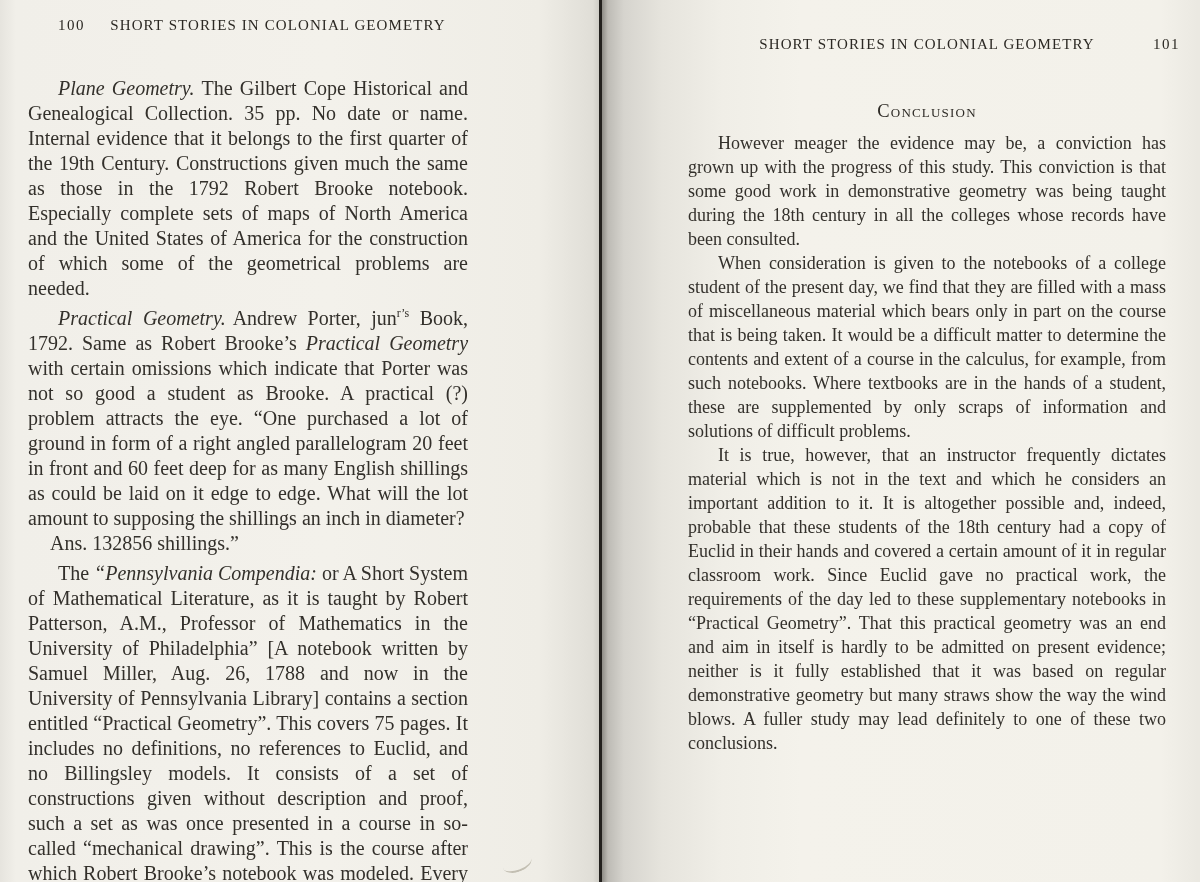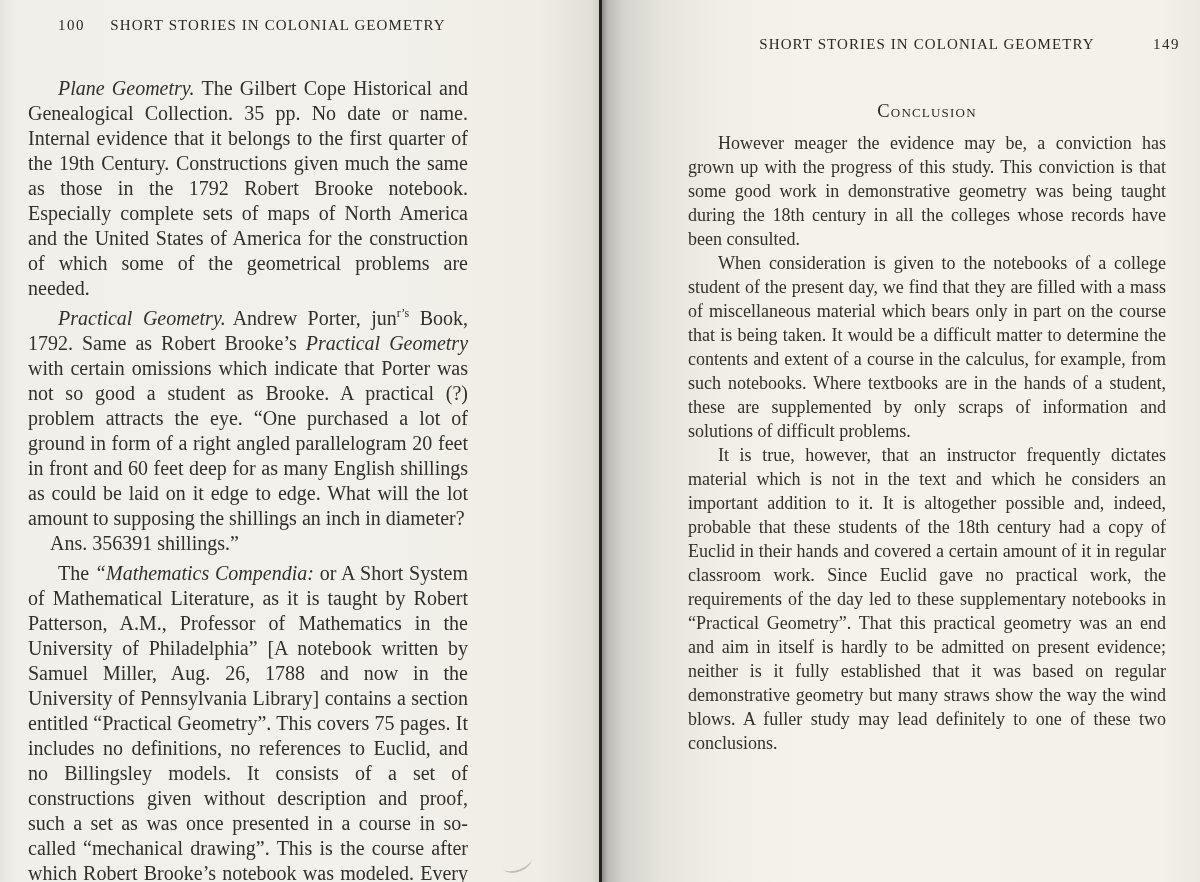--- a/index.html
+++ b/index.html
@@ -119,36 +119,36 @@
 
     <div class="text-block tb-left">
 
       <p class="para indent"><span class="entry-title">Plane Geometry.</span><span>The Gilbert Cope Historical and Genealogical Collection. 35 pp. No date or name. Internal evidence that it belongs to the first quarter of the 19th Century. Constructions given much the same as those in the 1792 Robert Brooke notebook. Especially complete sets of maps of North America and the United States of America for the construction of which some of the geometrical problems are needed.</span></p>
 
       <p class="para indent gap"><span class="entry-title">Practical Geometry.</span><span>Andrew Porter, jun</span><sup class="abbr">r’s</sup>
         <span>Book, 1792. Same as Robert Brooke’s</span>
         <span class="it">Practical Geometry</span>
         <span>with certain omissions which indicate that Porter was not so good a student as Brooke. A practical (?) problem attracts the eye. “One purchased a lot of ground in form of a right angled parallelogram 20 feet in front and 60 feet deep for as many English shillings as could be laid on it edge to edge. What will the lot amount to supposing the shillings an inch in diameter?</span></p>
 
-      <p class="para ans"><span>Ans. 356391 shillings.”</span></p>
+      <p class="para ans"><span>Ans. 132856 shillings.”</span></p>
 
       <p class="para indent gap"><span>The</span>
-        <span class="it">“Mathematics Compendia:</span>
+        <span class="it">“Pennsylvania Compendia:</span>
         <span>or A Short System of Mathematical Literature, as it is taught by Robert Patterson, A.M., Professor of Mathematics in the University of Philadelphia” [A notebook written by Samuel Miller, Aug. 26, 1788 and now in the University of Pennsylvania Library] contains a section entitled “Practical Geometry”. This covers 75 pages. It includes no definitions, no references to Euclid, and no Billingsley models. It consists of a set of constructions given without description and proof, such a set as was once presented in a course in so-called “mechanical drawing”. This is the course after which Robert Brooke’s notebook was modeled. Every one of these “Practical Geometry” notebooks concludes</span></p>
 
     </div>
 
     <div class="smudge"></div>
   </div>
 
   <div class="page page-right">
 
     <div class="running-head rh-right">
       <span class="head-title">SHORT STORIES IN COLONIAL GEOMETRY</span>
-      <span class="folio">149</span>
+      <span class="folio">101</span>
     </div>
 
     <div class="text-block tb-right">
 
 
       <h3 class="section-heading">Conclusion</h3>
 
       <p class="para indent">However meager the evidence may be, a conviction has grown up with the progress of this study. This conviction is that some good work in demonstrative geometry was being taught during the 18th century in all the colleges whose records have been consulted.</p>
 
       <p class="para indent">When consideration is given to the notebooks of a college student of the present day, we find that they are filled with a mass of miscellaneous material which bears only in part on the course that is being taken. It would be a difficult matter to determine the contents and extent of a course in the calculus, for example, from such notebooks. Where textbooks are in the hands of a student, these are supplemented by only scraps of information and solutions of difficult problems.</p>

